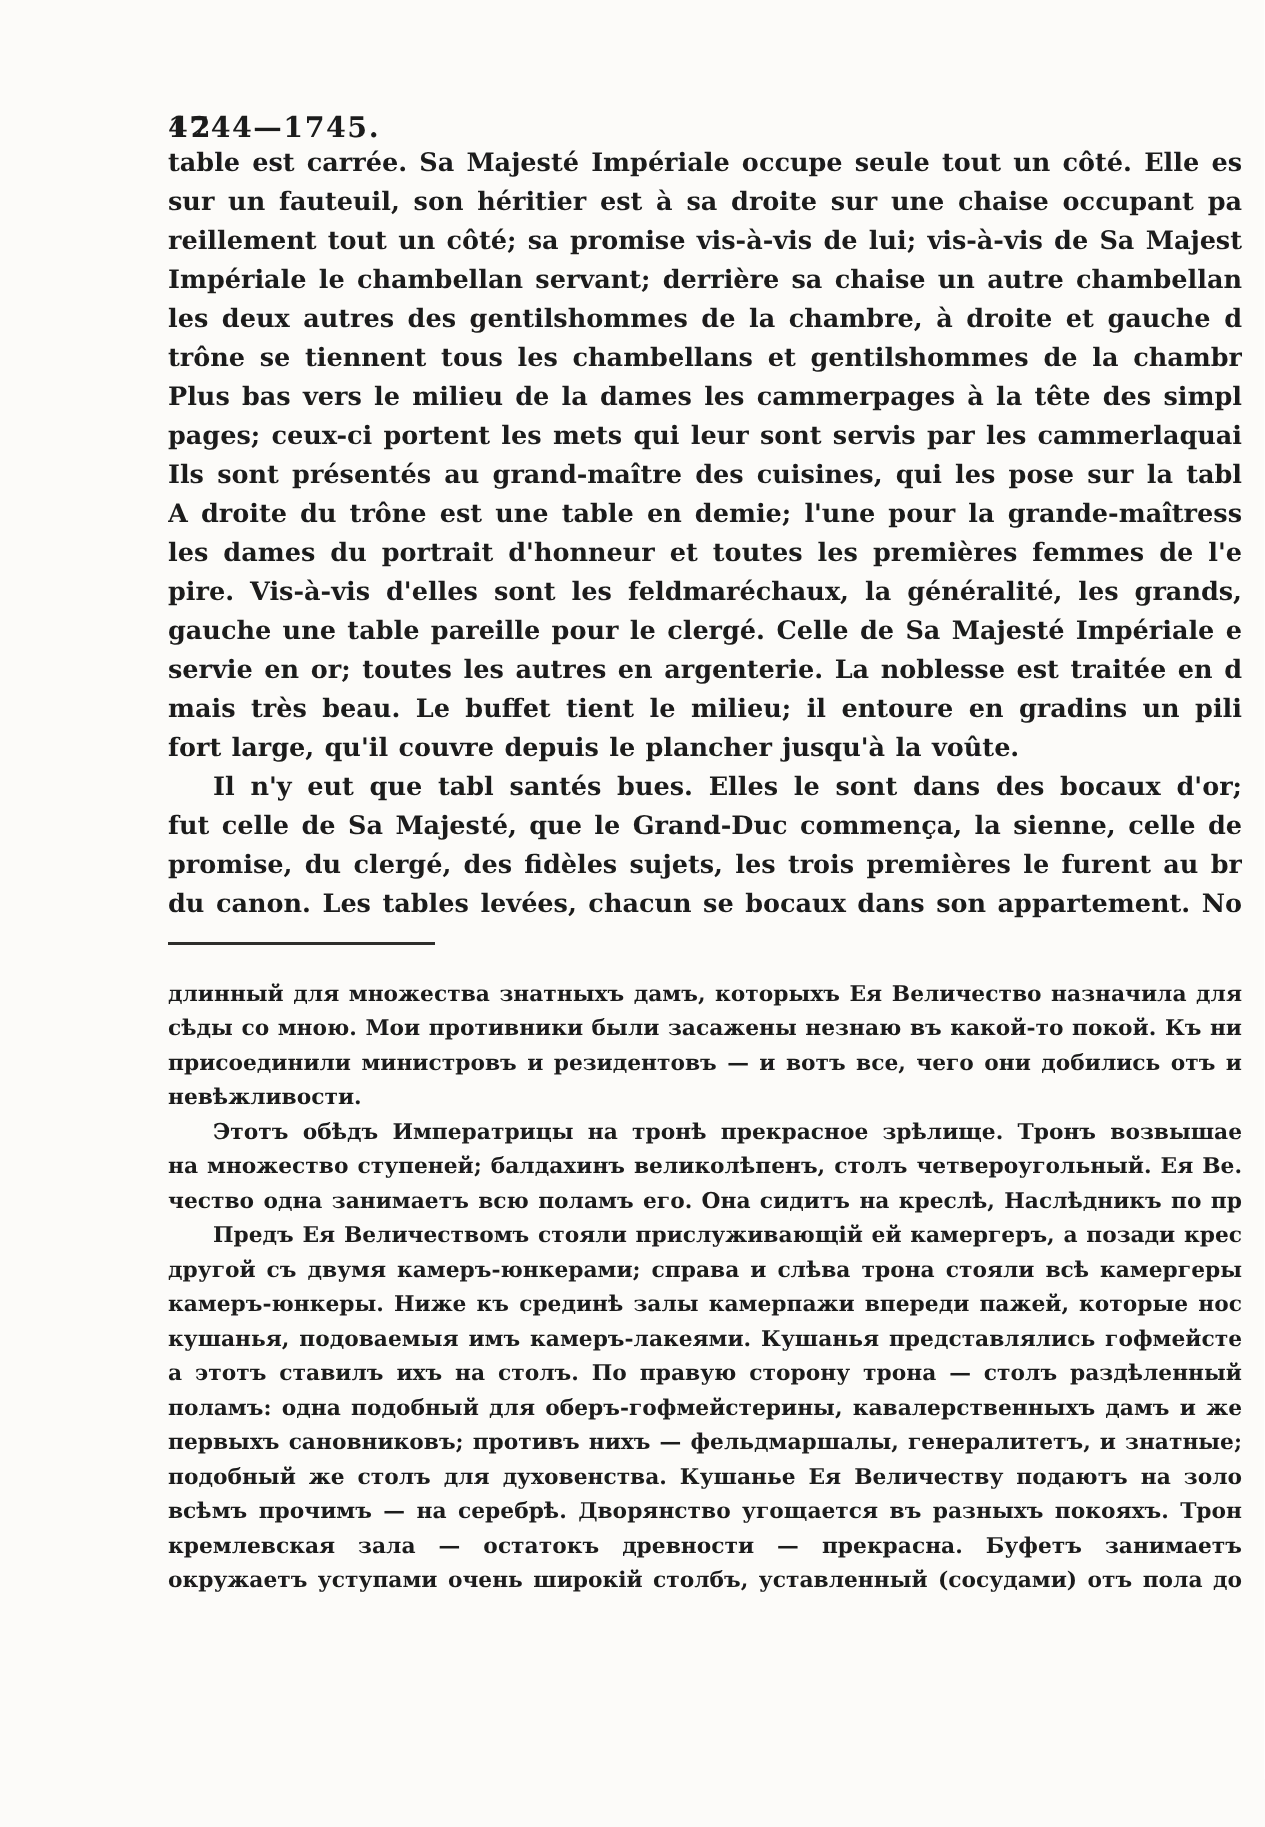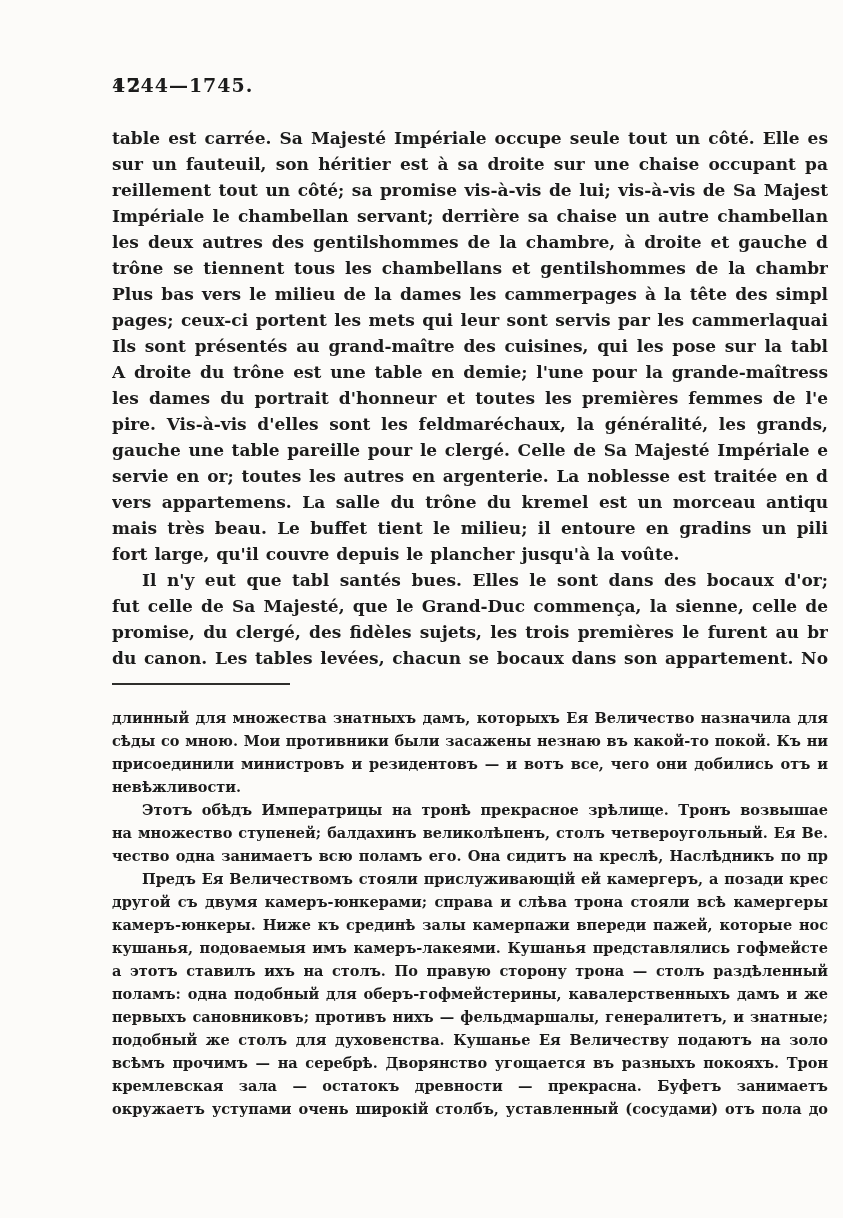--- a/index.html
+++ b/index.html
@@ -34,21 +34,20 @@
     letter-spacing: 2px;
   }
   .page-years {
     position: absolute;
     left: 0;
     right: 58px;
     text-align: left;
     letter-spacing: 1px;
   }
   .body-text {
-    margin-top: 29px;
     font-size: 17px;
     line-height: 26px;
     font-weight: bold;
   }
   .footnote-text {
     margin-top: 21px;
     font-size: 14.5px;
     line-height: 23px;
     font-weight: bold;
   }
@@ -109,21 +108,20 @@
         <div class="line">A droite du trône est une table en demie; l'une pour la grande-maîtress</div>
 
         <div class="line">les dames du portrait d'honneur et toutes les premières femmes de l'e</div>
 
         <div class="line">pire. Vis-à-vis d'elles sont les feldmaréchaux, la généralité, les grands,</div>
 
         <div class="line">gauche une table pareille pour le clergé. Celle de Sa Majesté Impériale e</div>
 
         <div class="line">servie en or; toutes les autres en argenterie. La noblesse est traitée en d</div>
 
-        <div class="line">vers appartemens. La salle du trône du kremel est un morceau antiqu</div>
 
         <div class="line">mais très beau. Le buffet tient le milieu; il entoure en gradins un pili</div>
 
         <div class="line par-end">fort large, qu'il couvre depuis le plancher jusqu'à la voûte.</div>
 
         <div class="line indent">Il n'y eut que tabl santés bues. Elles le sont dans des bocaux d'or;</div>
 
         <div class="line">fut celle de Sa Majesté, que le Grand-Duc commença, la sienne, celle de</div>
 
         <div class="line">promise, du clergé, des fidèles sujets, les trois premières le furent au br</div>

